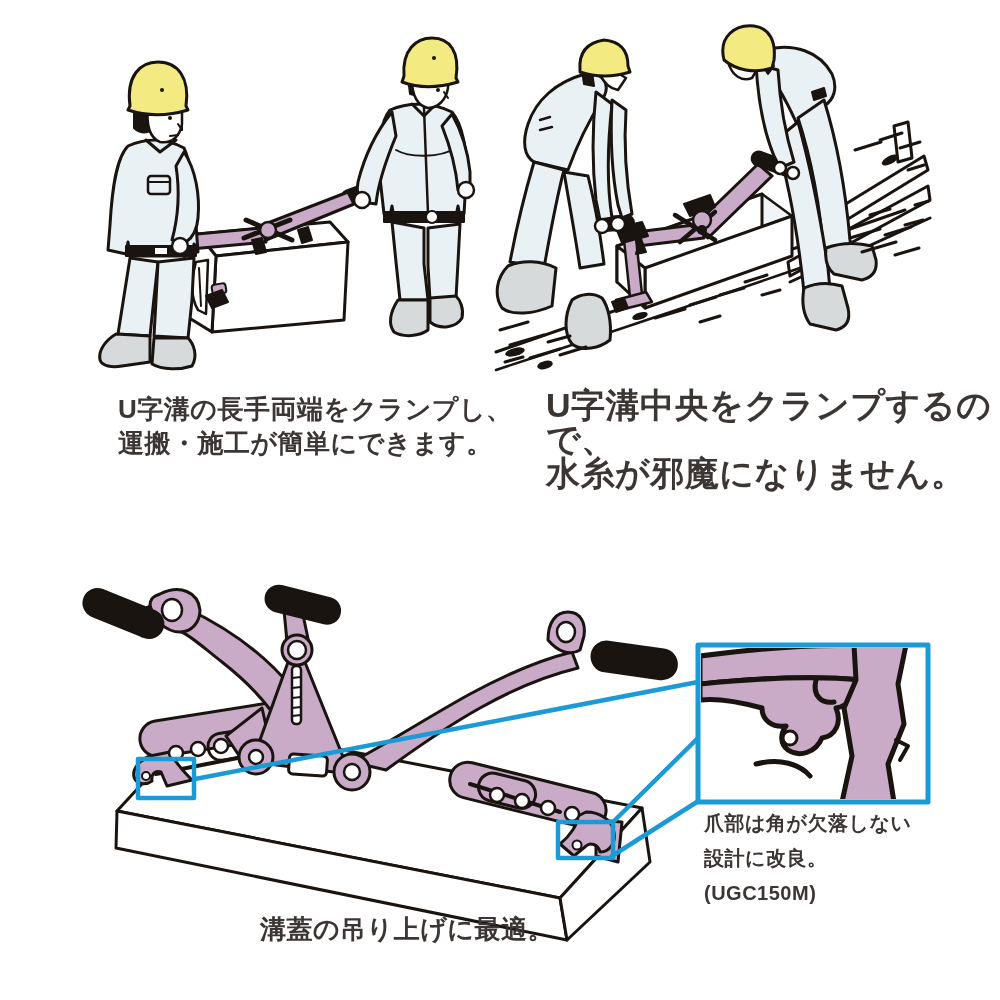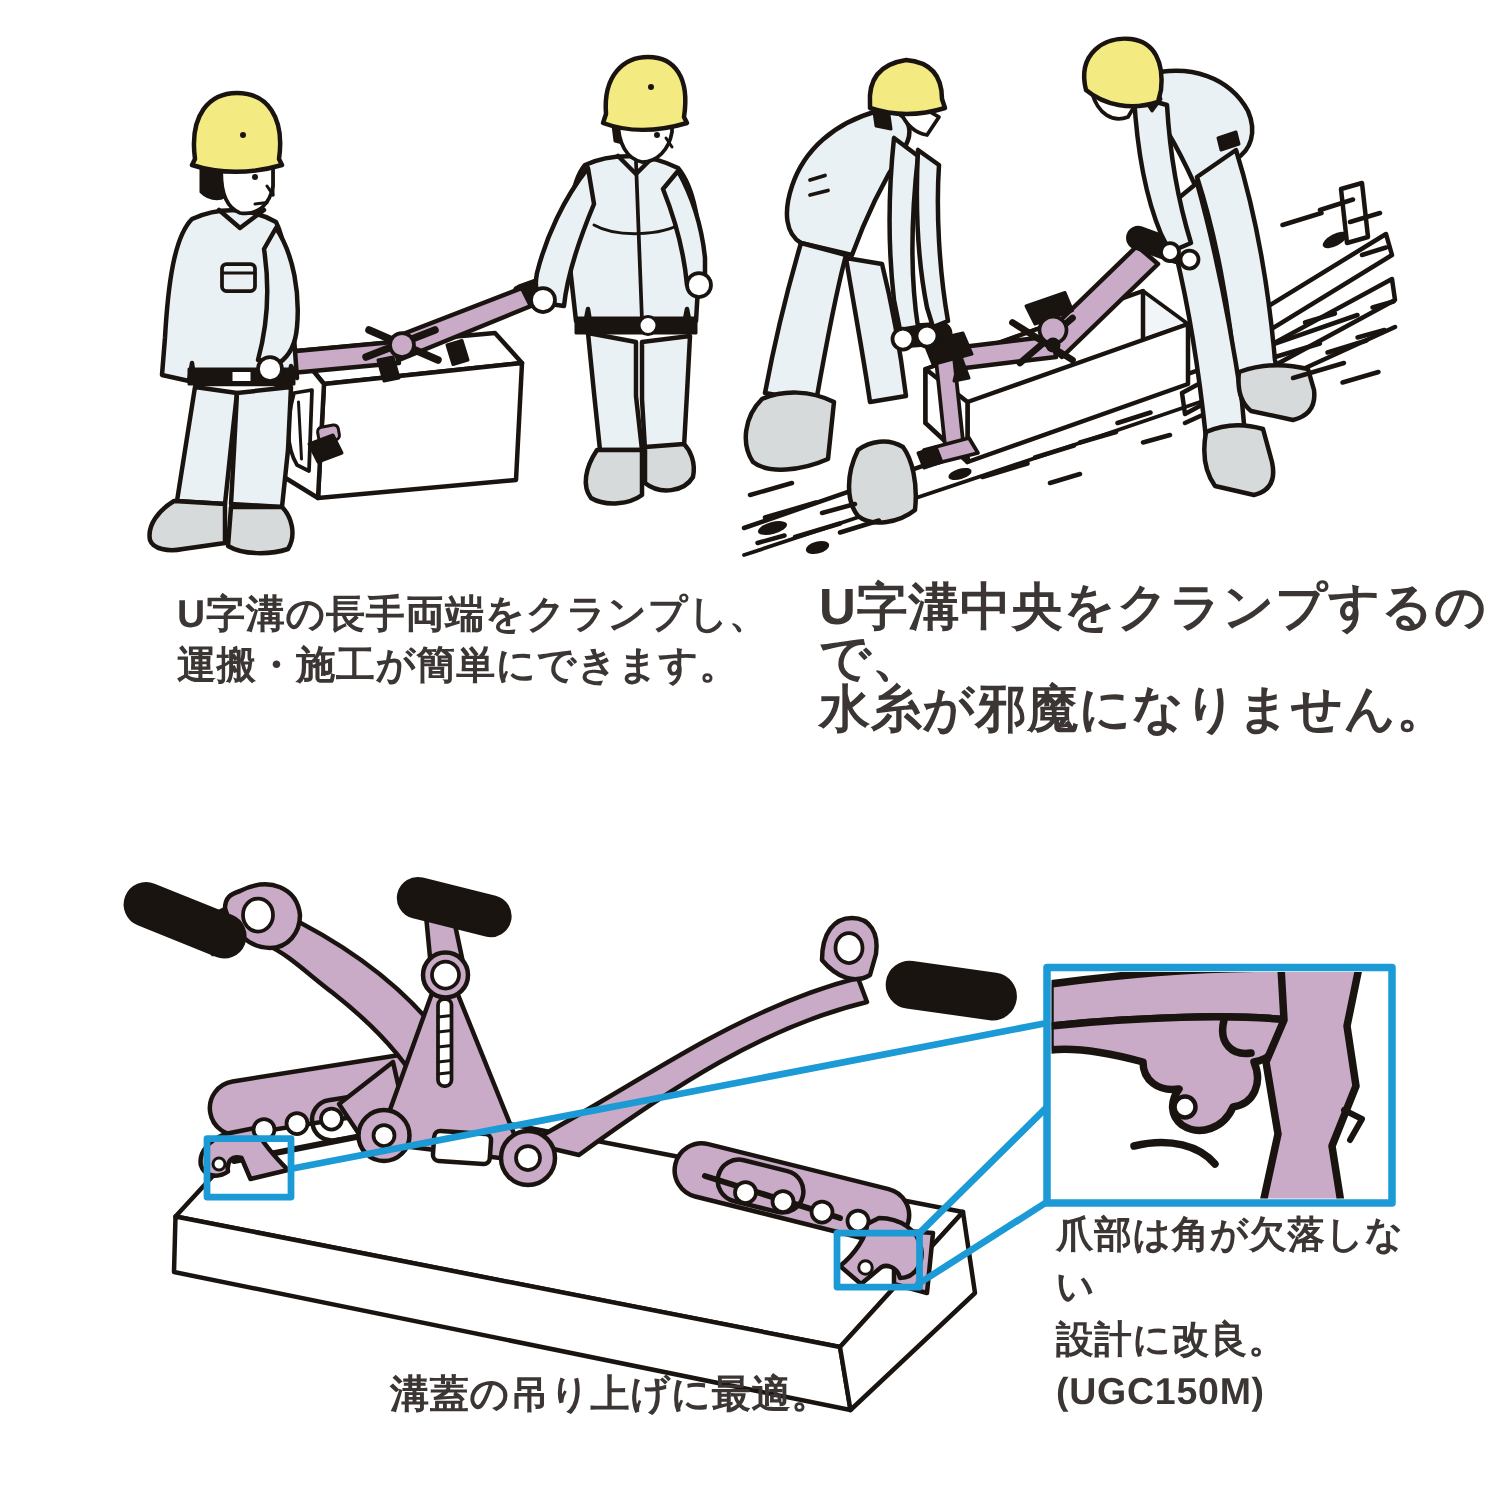--- a/index.html
+++ b/index.html
@@ -3,21 +3,21 @@
 <meta charset="utf-8">
 <style>
   html,body{margin:0;padding:0;background:#fff;}
   #canvas{position:relative;width:1000px;height:1000px;background:#fff;overflow:hidden;
           font-family:"Liberation Sans","DejaVu Sans",sans-serif;padding-left:43px;}
   #art{position:absolute;left:0;top:0;}
   .cap{position:absolute;color:#3b3634;font-weight:bold;white-space:pre-line;
        letter-spacing:0.5px;}
   .cap1{left:118px;top:392px;font-size:26px;line-height:34px;}
   .cap2{left:546px;top:388px;font-size:34px;line-height:34px;}
-  .note{left:704px;top:806px;font-size:25px;line-height:35px;width:250px;}
+  .note{left:704px;top:806px;font-size:20px;line-height:35px;width:250px;}
   .cap3{left:260px;top:913px;font-size:26px;line-height:32px;}
 </style>
 </head>
 <body>
 
 <div id="canvas">
 
 <svg id="art" width="1000" height="1000" viewBox="0 0 1000 1000">
   <defs>
     <clipPath id="insetClip">

